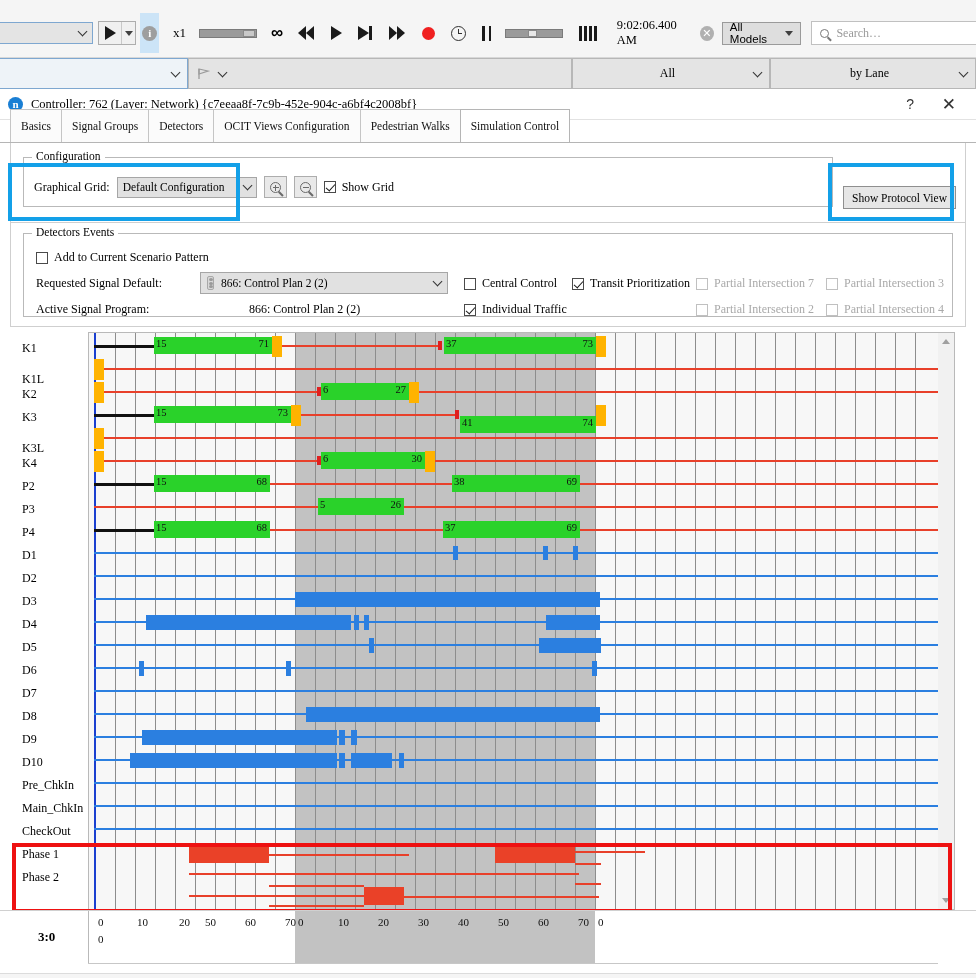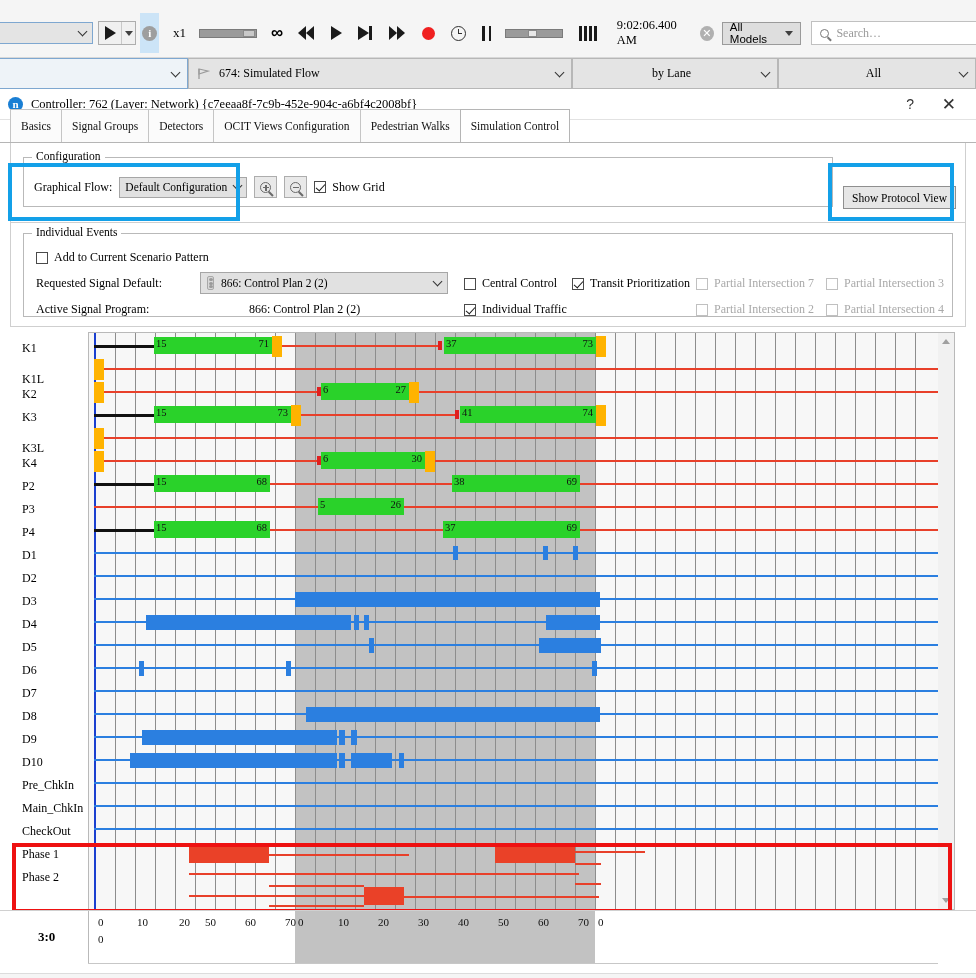--- a/index.html
+++ b/index.html
@@ -144,21 +144,21 @@
   }
   .groupbox { position:absolute; border:1px solid #b9b9b9; }
   .groupbox > .gtitle {
     position:absolute; top:-8px; left:8px; background:#fff; padding:0 4px;
     font-size:11.5px; font-family:"Liberation Serif",serif;
   }
   #gb-config { left:12px; top:14px; width:810px; height:50px; }
   .cfg-row { position:absolute; left:10px; top:18px; display:flex; align-items:center; gap:7px;}
   .cfg-lbl { font-size:12px; font-family:"Liberation Serif",serif; }
   .cfg-sel {
-    width:128px; height:21px; background:#e1e1e1; border:1px solid #a6a6a6;
+    width:140px; height:21px; background:#e1e1e1; border:1px solid #a6a6a6;
     display:flex;align-items:center;padding:0 5px; font-size:11.5px; font-family:"Liberation Serif",serif;
   }
   .cfg-sel .lbl{flex:1;}
   .zoombtn {
     width:23px;height:22px;background:#e9e9e9;border:1px solid #adadad;
     display:flex;align-items:center;justify-content:center;
   }
   .magbig { width:11px;height:11px;border:1.6px solid #6a6a6a;border-radius:50%;position:relative;}
   .magbig:after{content:"";position:absolute;right:-4px;bottom:-3px;width:6px;height:1.6px;background:#6a6a6a;transform:rotate(45deg);}
   .magbig .sign{position:absolute;left:2px;top:4px;width:6px;height:1.5px;background:#6a6a6a;}
@@ -371,29 +371,28 @@
     <span class="lbl"></span>
     <span class="chev-thin"></span>
   </div>
   <div class="fcombo" id="fc1">
     <span class="flag-ic">
       <svg width="14" height="12" viewBox="0 0 14 12">
           <path d="M2 1 L2 11" stroke="#9a9a9a" stroke-width="1.3" fill="none"></path>
           <path d="M2 1 L11 3 L2 6 Z" fill="none" stroke="#9a9a9a" stroke-width="1.2"></path>
         </svg>
     </span>
-    <span class="lbl">674: Simulated Flow</span>
+    <span class="chev-thin"></span>
+  </div>
+  <div class="fcombo" id="fc2">
+    <span class="lbl" style="text-align:center">All</span>
     <span class="chev-thin"></span>
   </div>
   <div class="fcombo" id="fc3">
     <span class="lbl" style="text-align:center">by Lane</span>
-    <span class="chev-thin"></span>
-  </div>
-  <div class="fcombo" id="fc2">
-    <span class="lbl" style="text-align:center">All</span>
     <span class="chev-thin"></span>
   </div>
 </div>
 
 <div id="winbar">
   <span class="n-ic">n</span>
   <span id="wintitle">Controller: 762 (Layer: Network) {c7eeaa8f-7c9b-452e-904c-a6bf4c2008bf}</span>
   <span id="winhelp">?</span>
   <span id="winclose">✕</span>
 </div>
@@ -404,21 +403,21 @@
   <div class="tab">Detectors</div>
   <div class="tab">OCIT Views Configuration</div>
   <div class="tab">Pedestrian Walks</div>
   <div class="tab active">Simulation Control</div>
 </div>
 
 <div id="cfgpanel">
   <div class="groupbox" id="gb-config">
     <span class="gtitle">Configuration</span>
     <div class="cfg-row">
-      <span class="cfg-lbl">Graphical Flow:</span>
+      <span class="cfg-lbl">Graphical Grid:</span>
       <div class="cfg-sel">
         <span class="lbl">Default Configuration</span>
         <span class="chev-thin"></span>
       </div>
       <div class="zoombtn">
         <span class="magbig">
             <i class="sign"></i>
             <i class="sign2"></i>
           </span>
       </div>
@@ -435,21 +434,21 @@
   </div>
 </div>
 <div id="protobtn">
   <span>Show Protocol View</span>
 </div>
 <div id="hl-config"></div>
 <div id="hl-protocol"></div>
 
 <div id="evpanel">
   <div class="groupbox" id="gb-events">
-    <span class="gtitle">Individual Events</span>
+    <span class="gtitle">Detectors Events</span>
 
     <label class="ckwrap ev-add">
       <span class="chk"></span>
       <span>Add to Current Scenario Pattern</span>
     </label>
 
     <span class="ev-lbl1">Requested Signal Default:</span>
     <div class="ev-sel">
       <span class="sig-ic">
           <i></i>
@@ -601,21 +600,21 @@
     <div class="hline-red" style="left:330px; top:58px; width:520px;"></div>
 
     <div class="hline-black" style="left:5px; top:81px; width:60px;"></div>
     <div class="gbar" style="left:65px; top:73px; width:137px;">
       <span class="n1">15</span>
       <span class="n2">73</span>
     </div>
     <div class="ybar" style="left:202px; top:72px;"></div>
     <div class="hline-red" style="left:212px; top:81px; width:157px;"></div>
     <div class="rtick" style="left:366px; top:77px;"></div>
-    <div class="gbar" style="left:371px; top:73px; width:136px;">
+    <div class="gbar" style="left:371px; top:83px; width:136px;">
       <span class="n1">41</span>
       <span class="n2">74</span>
     </div>
     <div class="ybar" style="left:507px; top:72px;"></div>
 
     <div class="ybar" style="left:5px; top:95px;"></div>
     <div class="hline-red" style="left:15px; top:104px; width:835px;"></div>
 
     <div class="ybar" style="left:5px; top:118px;"></div>
     <div class="hline-red" style="left:15px; top:127px; width:215px;"></div>

